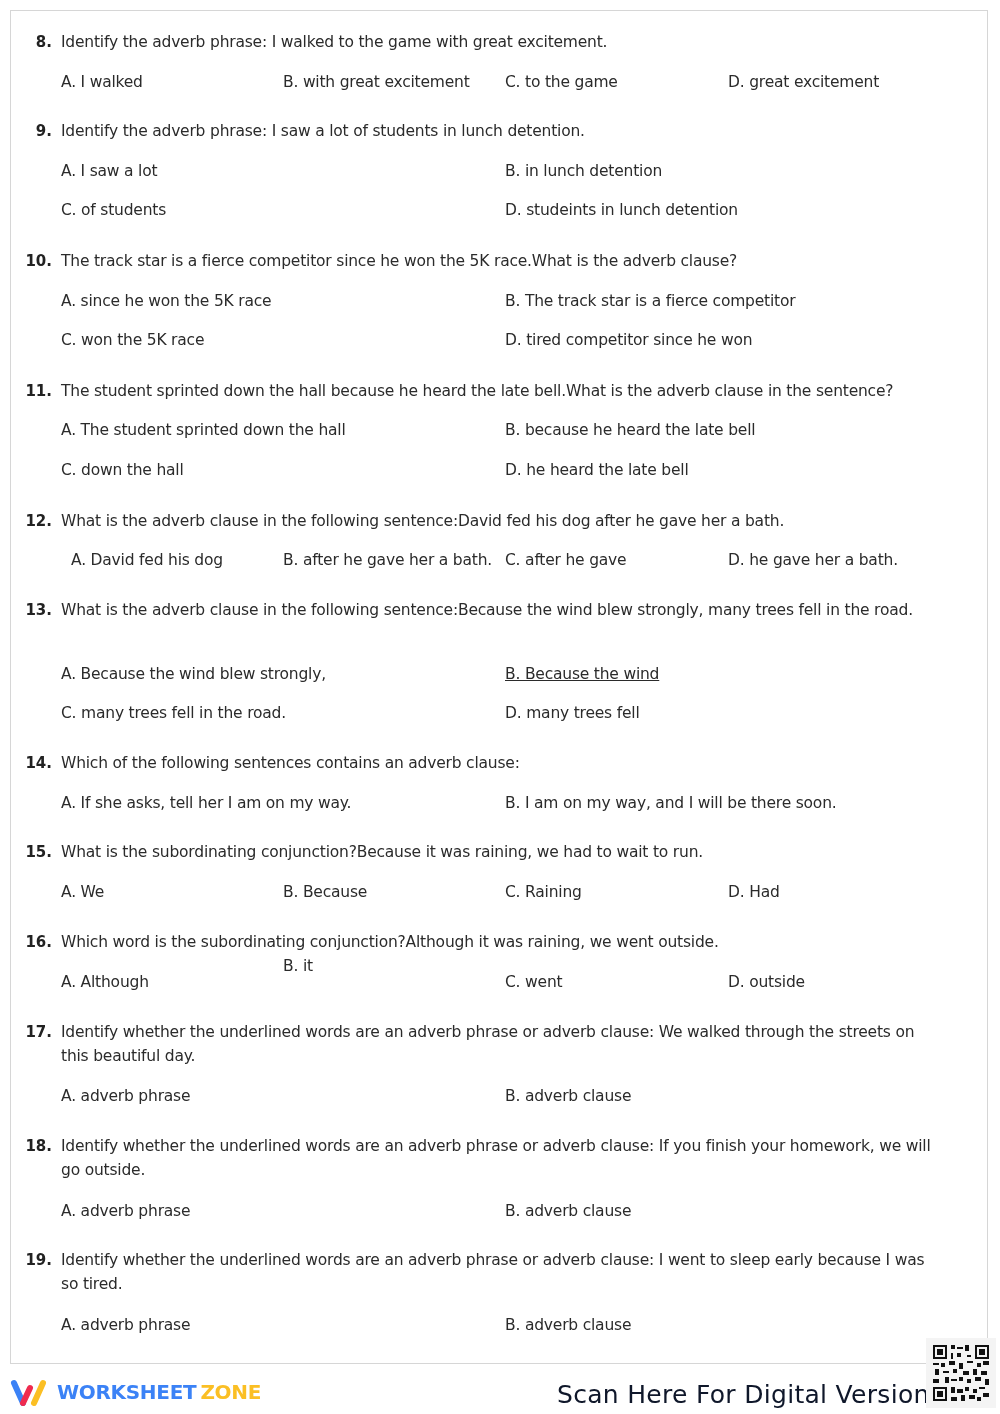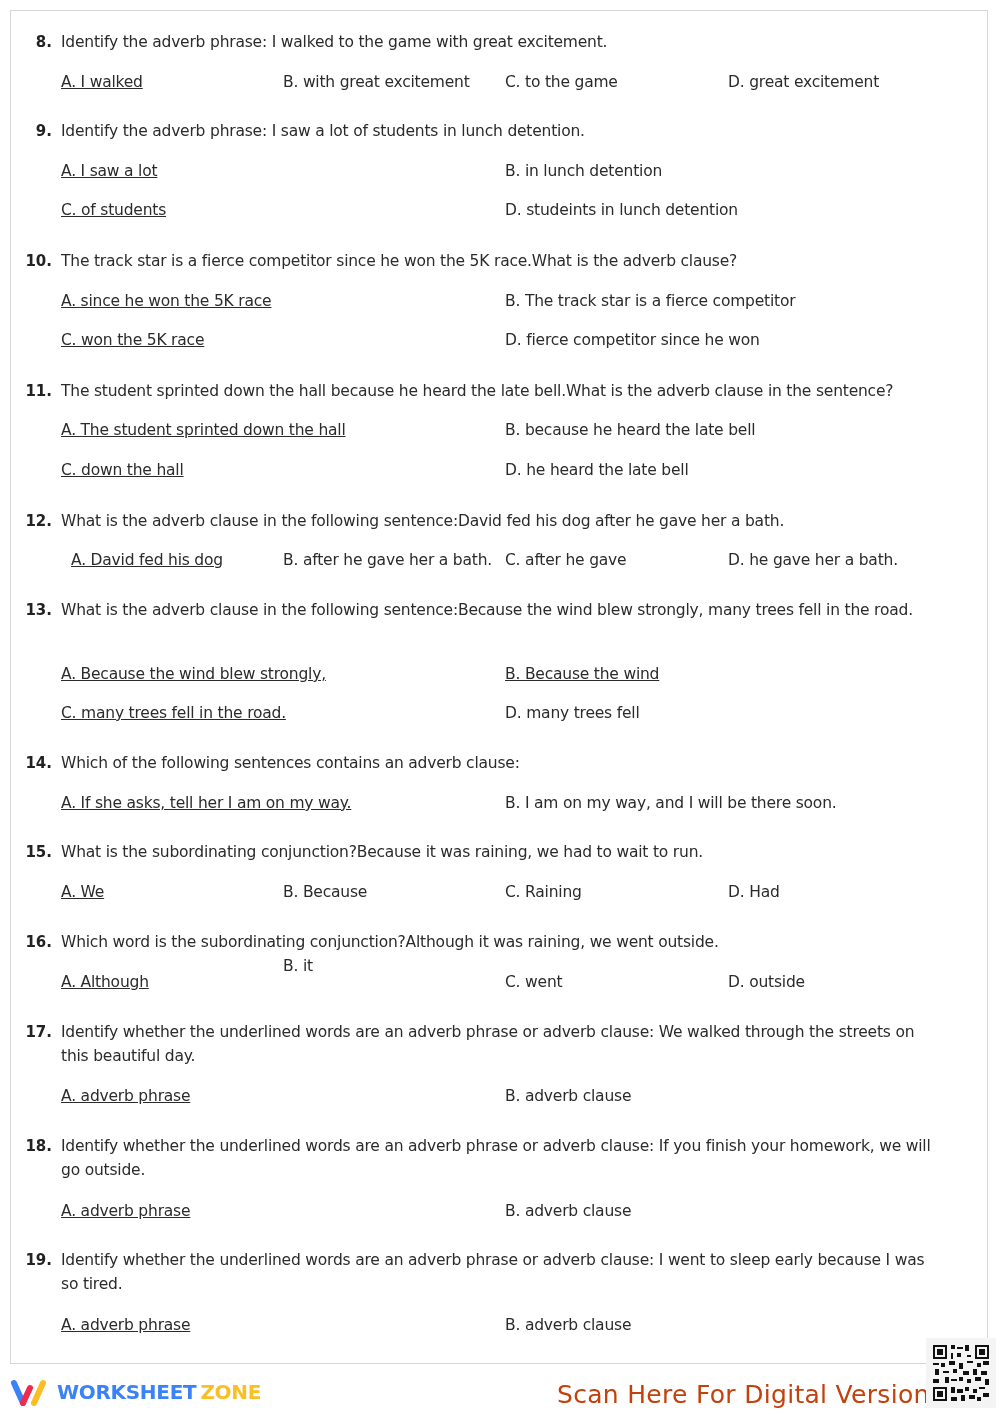--- a/index.html
+++ b/index.html
@@ -50,21 +50,21 @@
       letter-spacing: -0.2px;
     }
     .opt {
       position: absolute;
       font-size: 15.5px;
       line-height: 24px;
       color: #2b2b2b;
       white-space: nowrap;
       letter-spacing: -0.2px;
     }
-    .col-a { left: 61px; text-decoration: underline; }
+    .col-a { left: 61px; }
     .col-b4 { left: 283px; }
     .col-c4 { left: 505px; }
     .col-d4 { left: 728px; }
     .col-b2 { left: 505px; }
 
     .footer {
       position: absolute;
       left: 0;
       top: 1364px;
       width: 1000px;
@@ -89,21 +89,21 @@
       text-align: center;
     }
     .brand .w1 { color: #3b82f6; }
     .brand .w2 { color: #fbbf24; margin-left: 4px; }
     .scan-text {
       position: absolute;
       left: 557px;
       top: 14px;
       font-size: 25px;
       line-height: 34px;
-      color: #c2410c;
+      color: #0f172a;
       letter-spacing: 0.3px;
     }
     .qr {
       position: absolute;
       left: 926px;
       top: -26px;
       width: 70px;
       height: 70px;
       background: #f4f4f4;
     }
@@ -131,21 +131,21 @@
   <span class="opt col-a" style="top:79px;">C. of students</span>
   <span class="opt col-b2" style="top:79px;">D. studeints in lunch detention</span>
 </div>
 
 <div class="question" style="top:249px;">
   <span class="q-num">10.</span>
   <span class="q-text">The track star is a fierce competitor since he won the 5K race.What is the adverb clause?</span>
   <span class="opt col-a" style="top:40px;">A. since he won the 5K race</span>
   <span class="opt col-b2" style="top:40px;">B. The track star is a fierce competitor</span>
   <span class="opt col-a" style="top:79px;">C. won the 5K race</span>
-  <span class="opt col-b2" style="top:79px;">D. fierce competitor since he won</span>
+  <span class="opt col-b2" style="top:79px;">D. tired competitor since he won</span>
 </div>
 
 <div class="question" style="top:379px;">
   <span class="q-num">11.</span>
   <span class="q-text">The student sprinted down the hall because he heard the late bell.What is the adverb clause in the sentence?</span>
   <span class="opt col-a" style="top:39px;">A. The student sprinted down the hall</span>
   <span class="opt col-b2" style="top:39px;">B. because he heard the late bell</span>
   <span class="opt col-a" style="top:79px;">C. down the hall</span>
   <span class="opt col-b2" style="top:79px;">D. he heard the late bell</span>
 </div>

